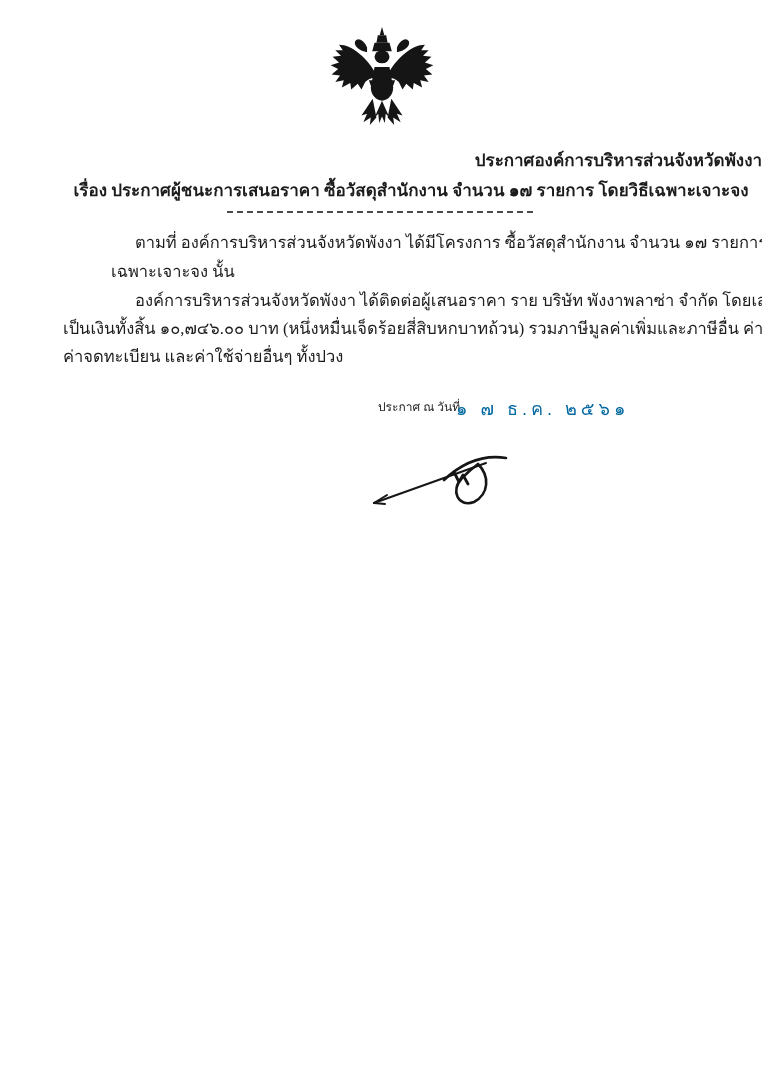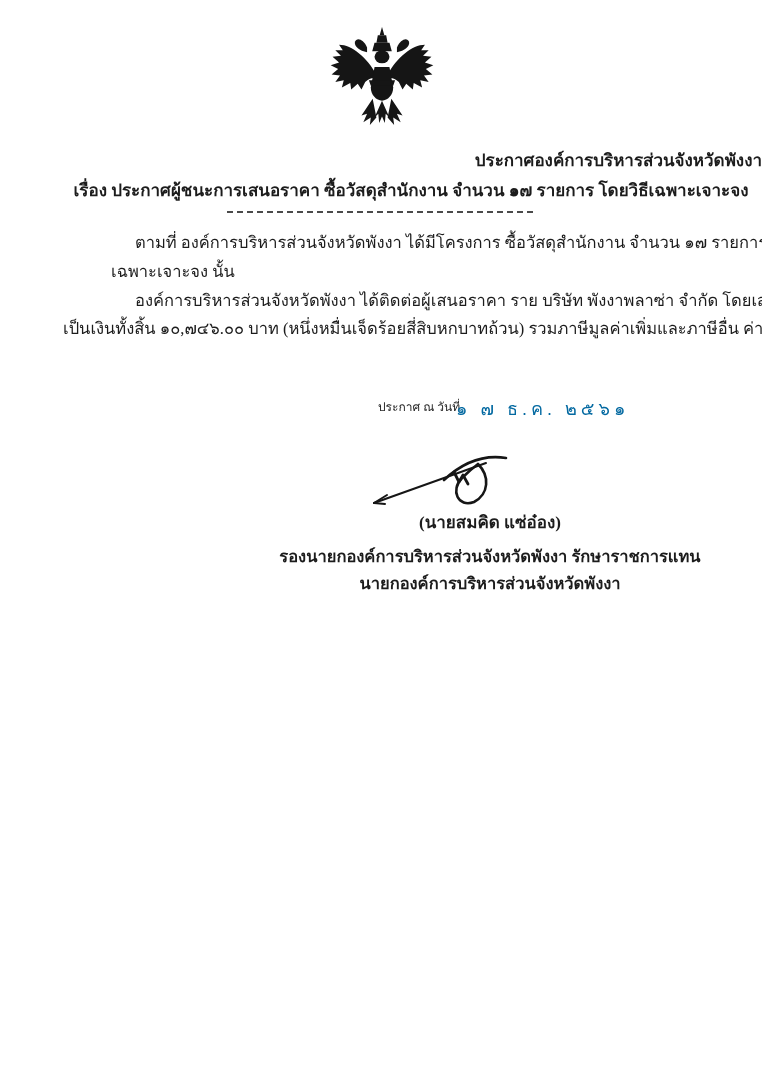--- a/index.html
+++ b/index.html
@@ -102,34 +102,30 @@
   <div class="abs title-line" style="top:146px;text-align:right;">ประกาศองค์การบริหารส่วนจังหวัดพังงา</div>
   <div class="abs title-line" style="top:176px;padding-left:30px;">เรื่อง ประกาศผู้ชนะการเสนอราคา ซื้อวัสดุสำนักงาน จำนวน ๑๗ รายการ โดยวิธีเฉพาะเจาะจง</div>
 
   <div class="abs separator" style="left:227px; top:211px; width:306px;"></div>
 
   <div class="abs body-line" style="left:135px; top:229px;">ตามที่ องค์การบริหารส่วนจังหวัดพังงา ได้มีโครงการ ซื้อวัสดุสำนักงาน จำนวน ๑๗ รายการ โดยวิธี</div>
   <div class="abs body-line" style="left:63px; top:258px;margin-left:48px;">เฉพาะเจาะจง  นั้น</div>
 
   <div class="abs body-line" style="left:135px; top:287px;">องค์การบริหารส่วนจังหวัดพังงา ได้ติดต่อผู้เสนอราคา ราย บริษัท พังงาพลาซ่า จำกัด โดยเสนอราคา</div>
   <div class="abs body-line" style="left:63px; top:315px;">เป็นเงินทั้งสิ้น ๑๐,๗๔๖.๐๐ บาท (หนึ่งหมื่นเจ็ดร้อยสี่สิบหกบาทถ้วน) รวมภาษีมูลค่าเพิ่มและภาษีอื่น ค่าขนส่ง</div>
+  <div class="abs body-line" style="left:63px; top:343px;">ค่าจดทะเบียน และค่าใช้จ่ายอื่นๆ ทั้งปวง</div>
 
   <div class="abs date-label" style="left:378px; top:397px;">ประกาศ ณ วันที่</div>
   <div class="abs date-stamp" style="left:456px; top:394px;">๑ ๗  ธ.ค.  ๒๕๖๑</div>
 
   <div class="abs" style="left:366px; top:442px; width:152px; height:70px;">
     <svg viewBox="0 0 152 70" width="152" height="70">
       <path class="ink" d="M8 61 L120 21" stroke-width="2"></path>
       <path class="ink" d="M8 61 L21 53" stroke-width="2"></path>
       <path class="ink" d="M8 61 L19 62" stroke-width="2"></path>
       <path class="ink" d="M78 38 C95 22 115 12 140 16" stroke-width="2.6"></path>
       <path class="ink" d="M112 22 C124 34 123 52 108 60 C92 66 84 48 96 36 C102 30 108 25 112 22" stroke-width="2.6"></path>
       <path class="ink" d="M88 30 l5 10 l4 -7 l5 9" stroke-width="2.8"></path>
     </svg>
   </div>
 
-  <div class="abs footer-block">
-    <div class="signer-name">(นายสมคิด  แซ่อ๋อง)</div>
-    <div class="signer-title">รองนายกองค์การบริหารส่วนจังหวัดพังงา รักษาราชการแทน</div>
-    <div class="signer-title">นายกองค์การบริหารส่วนจังหวัดพังงา</div>
-  </div>
 
 </div>
 
 </body></html>

